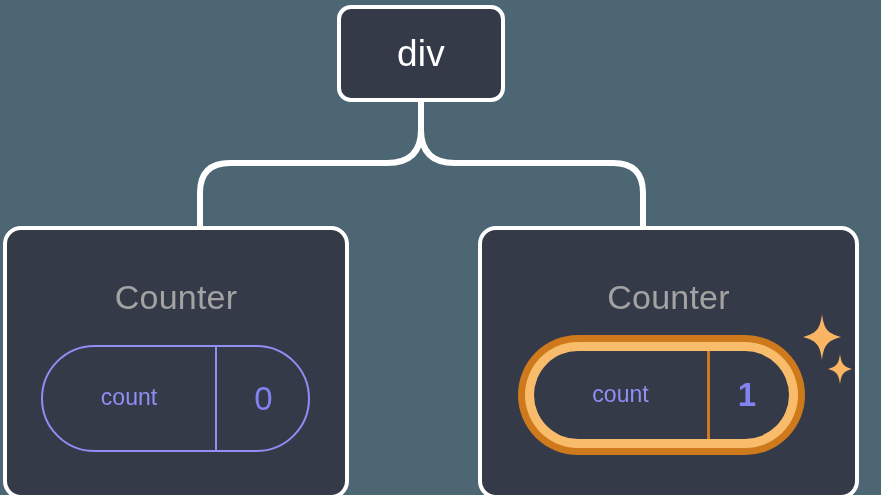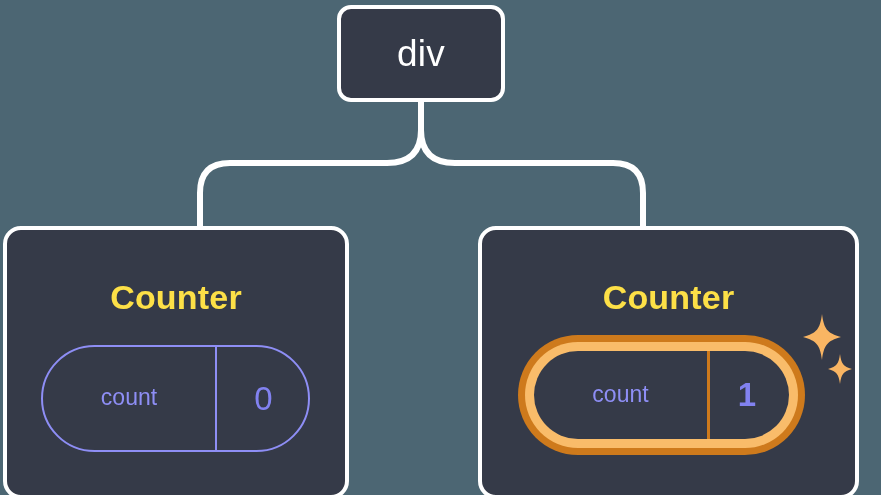--- a/index.html
+++ b/index.html
@@ -54,26 +54,25 @@
   }
   .node-child {
     top: 226px;
     height: 273px;
     border-radius: 18px;
   }
   .node-left  { left: 3px;   width: 346px; }
   .node-right { left: 478px; width: 381px; }
 
   .child-title {
-    color: #fde047;
+    color: #a3a3a3;
     font-size: 34px;
     text-align: center;
     margin-top: 48px;
     letter-spacing: 0.2px;
-    font-weight: bold;
   }
 
   
   .pill-wrap {
     position: absolute;
   }
   .pill {
     display: flex;
     align-items: stretch;
     box-sizing: border-box;

